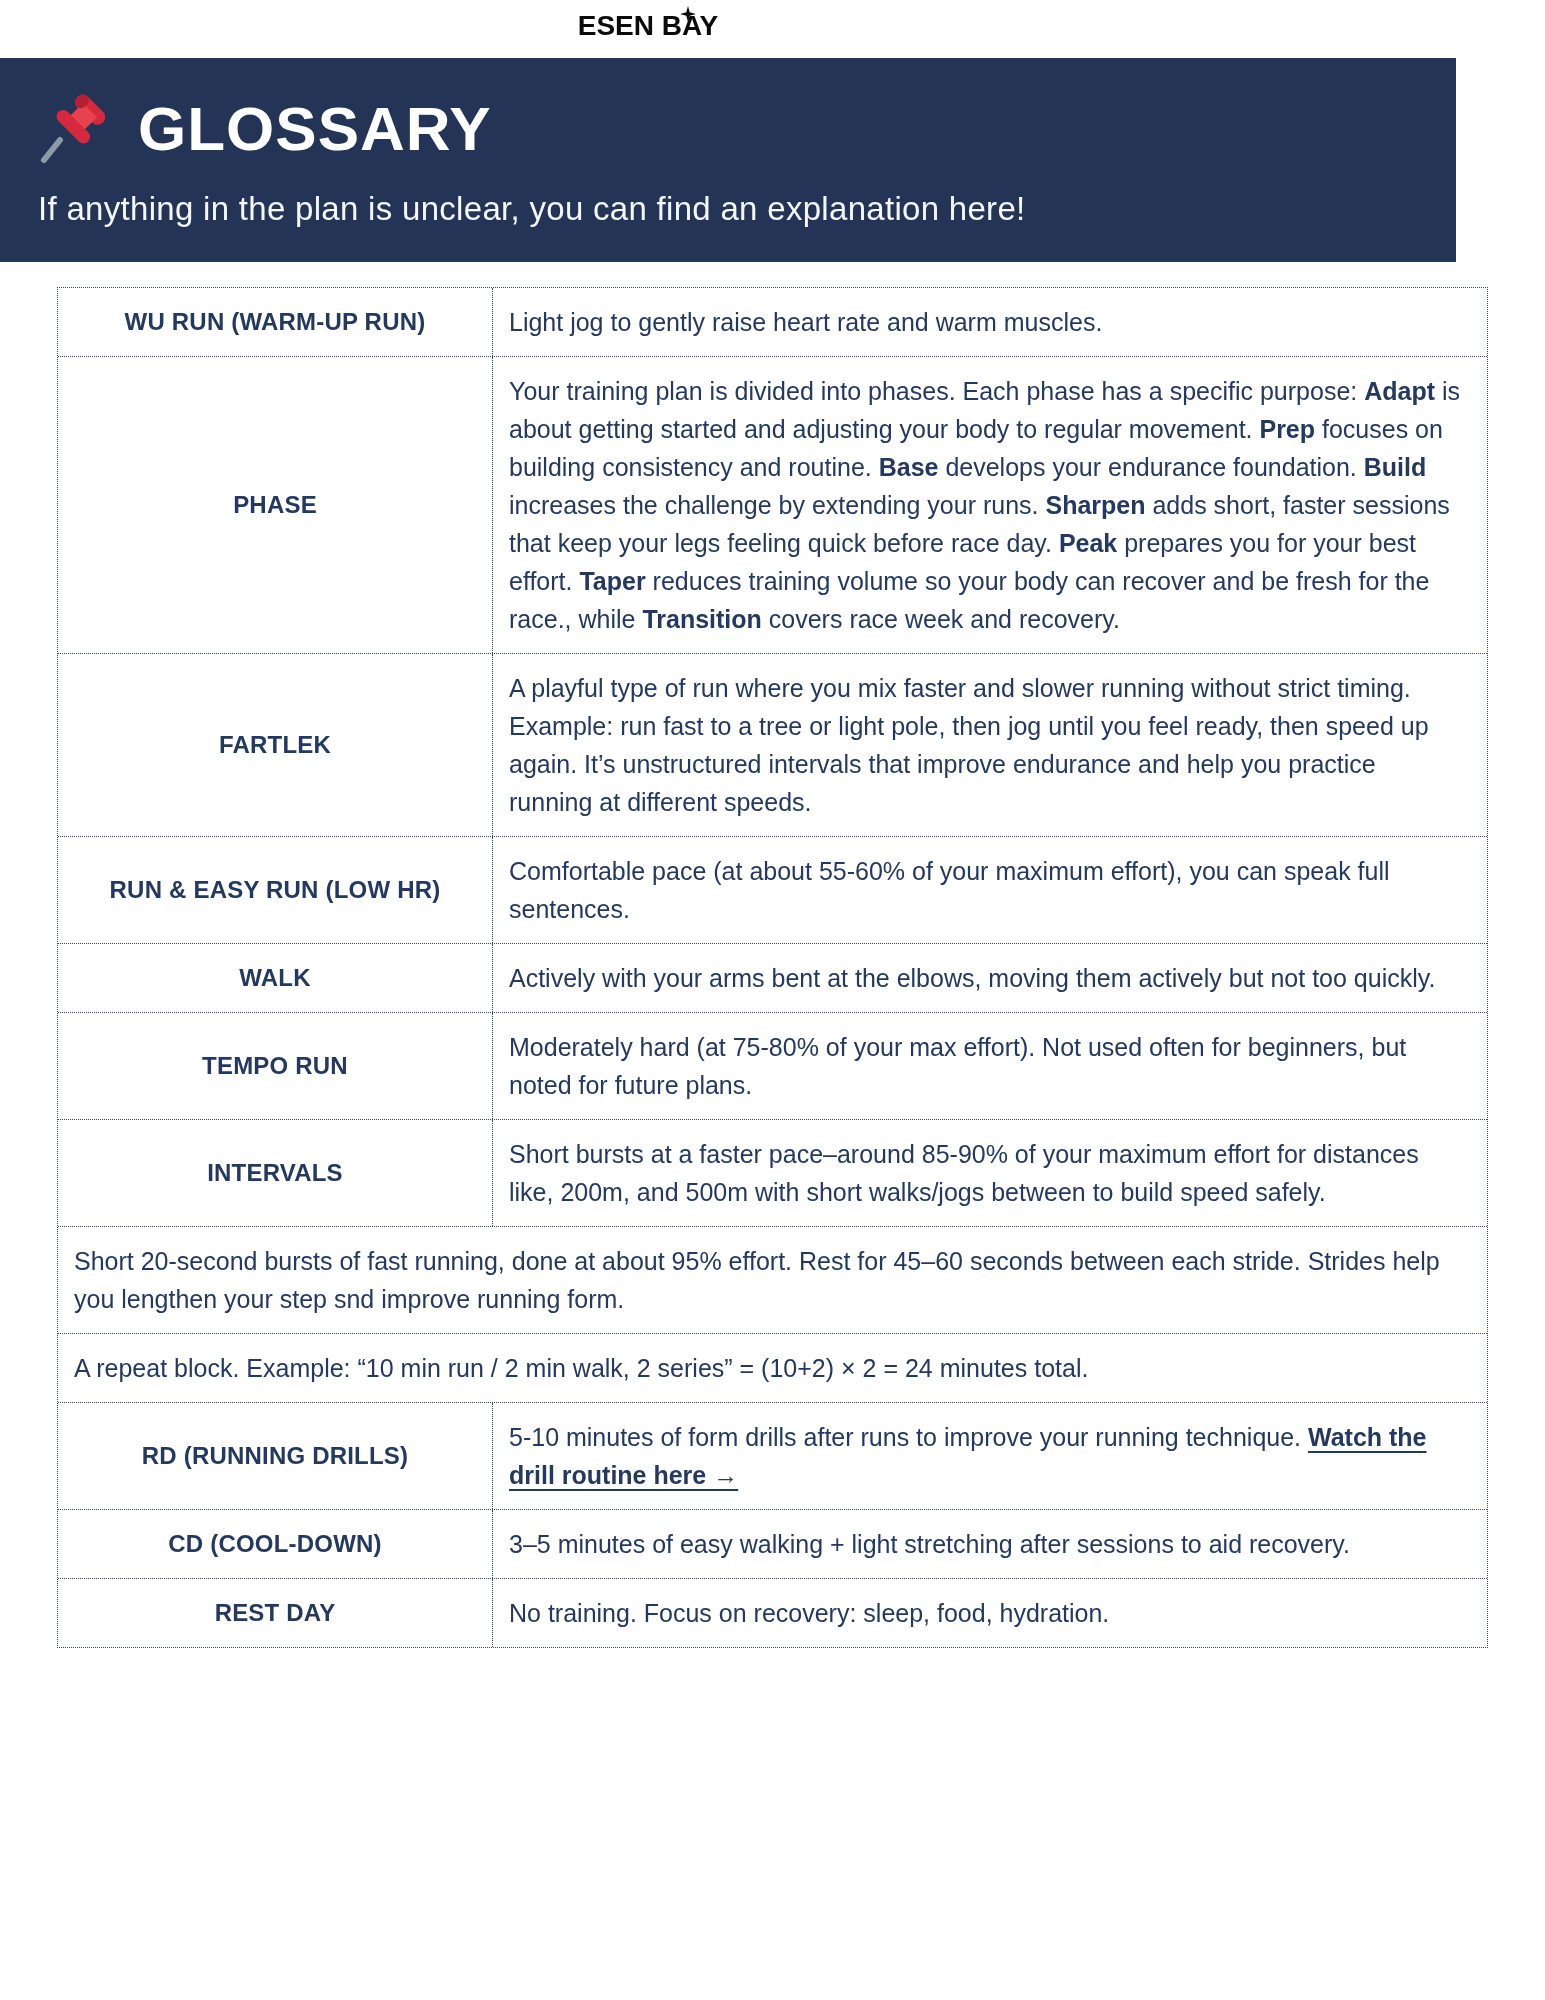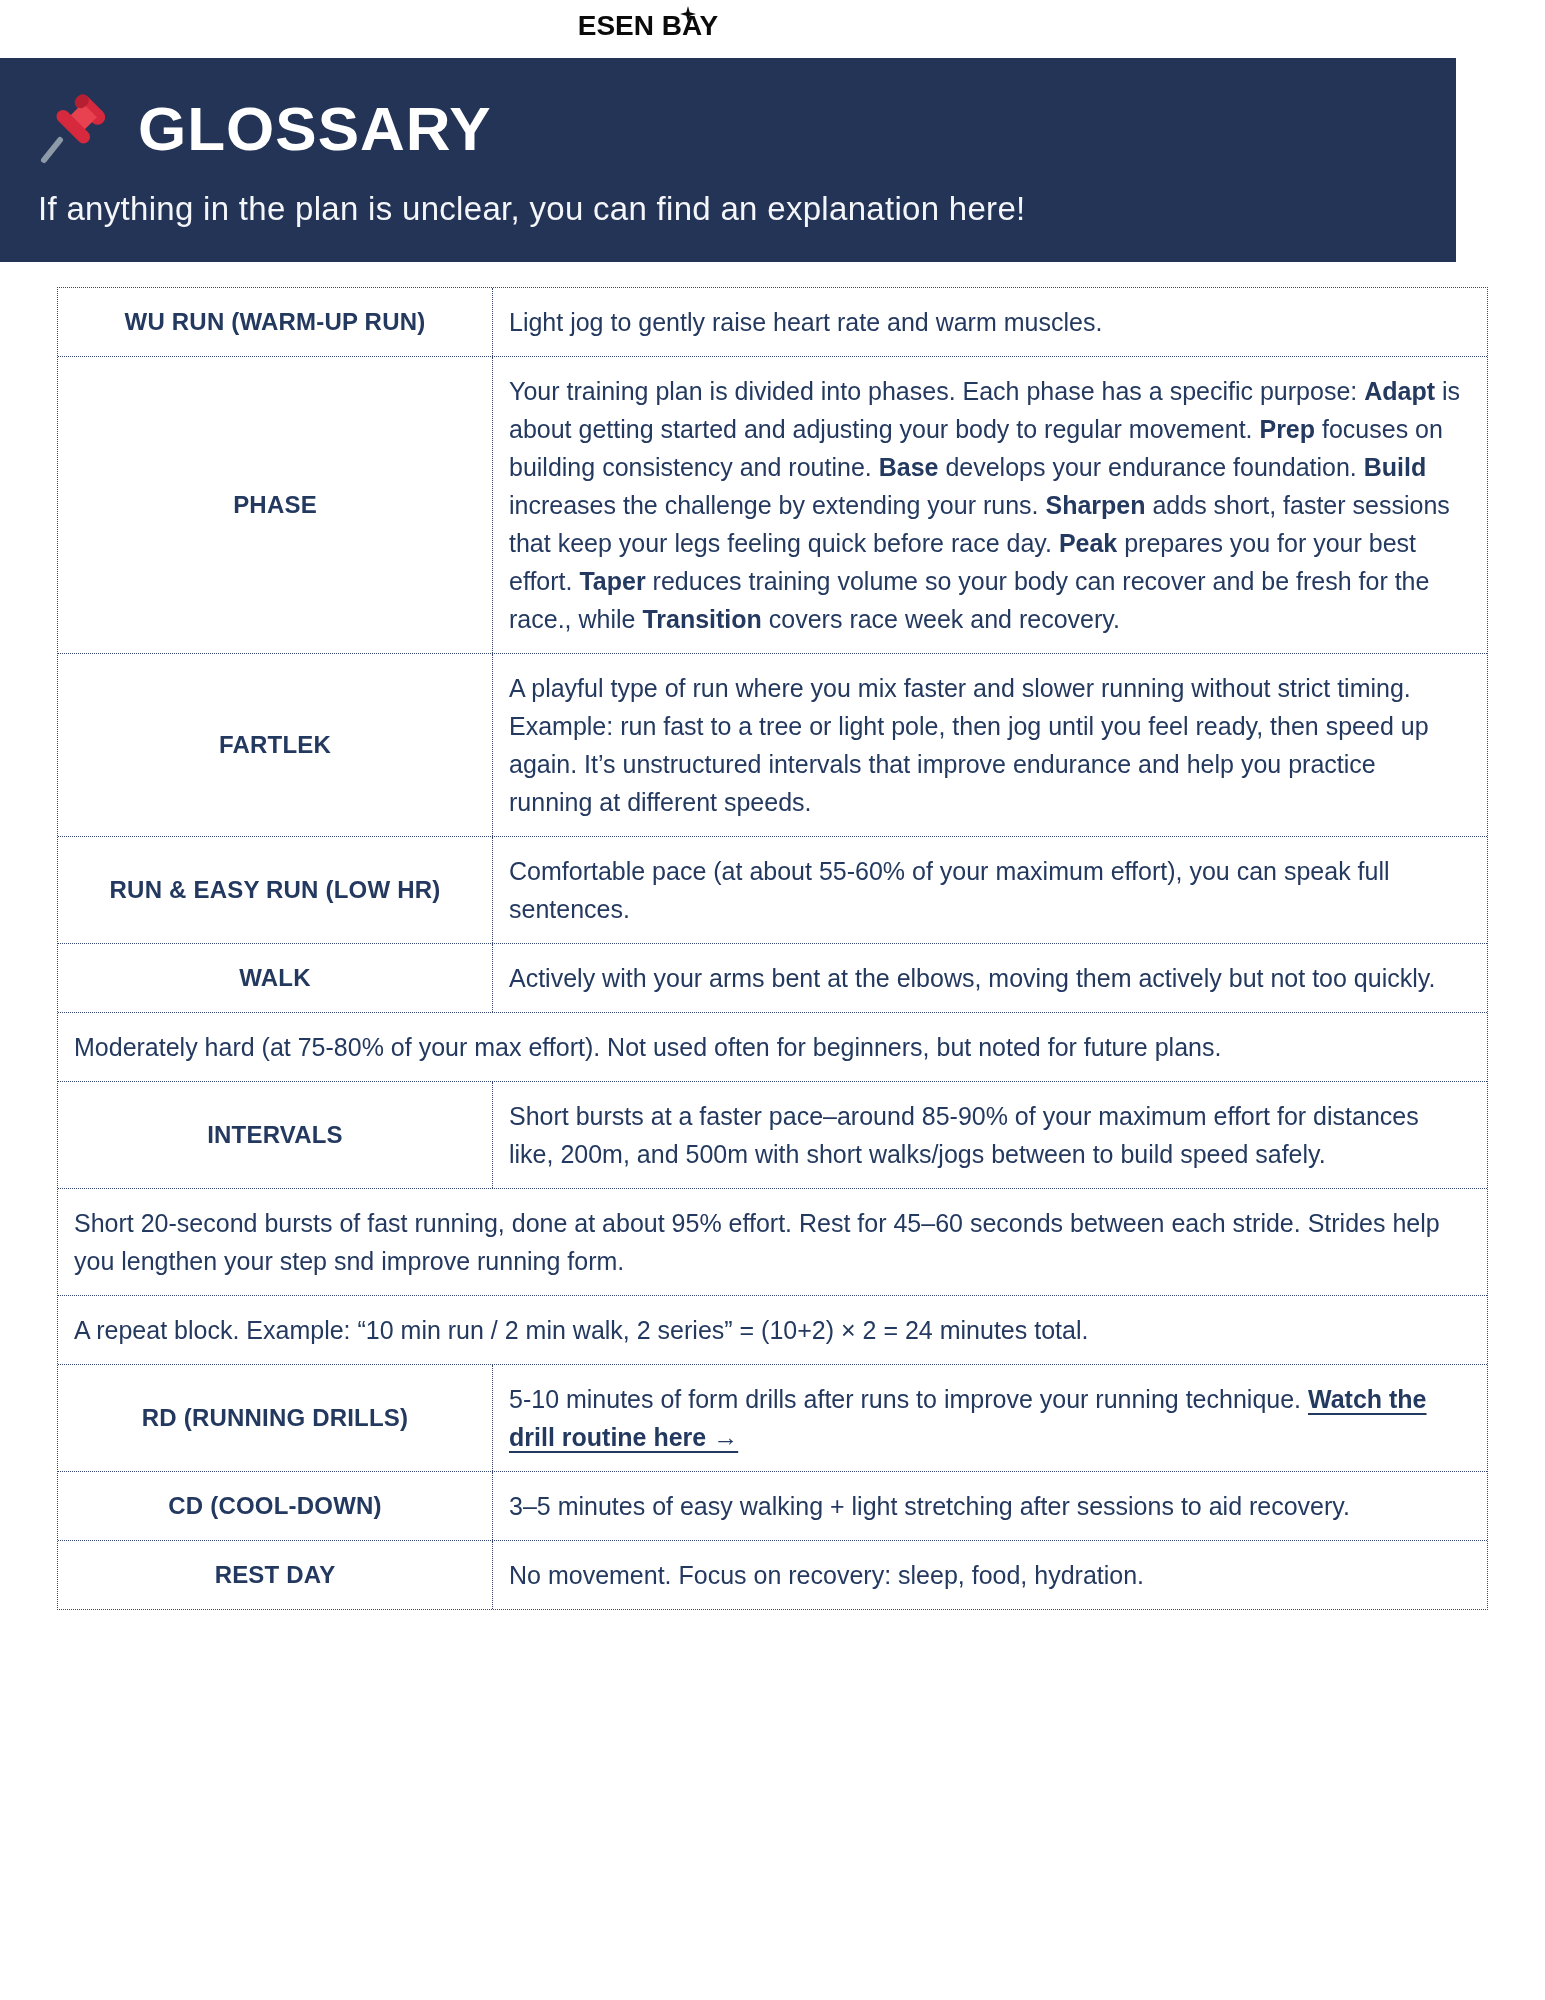--- a/index.html
+++ b/index.html
@@ -131,20 +131,21 @@
       </div>
       <div class="grow">
         <div class="term-cell">RUN &amp; EASY RUN (LOW HR)</div>
         <div class="def-cell"><span>Comfortable pace (at about 55-60% of your maximum effort), you can speak full sentences.</span></div>
       </div>
       <div class="grow">
         <div class="term-cell">WALK</div>
         <div class="def-cell"><span>Actively with your arms bent at the elbows, moving them actively but not too quickly.</span></div>
       </div>
       <div class="grow">
+        <div class="term-cell">TEMPO RUN</div>
         <div class="def-cell"><span>Moderately hard (at 75-80% of your max effort). Not used often for beginners, but noted for future plans.</span></div>
       </div>
       <div class="grow">
         <div class="term-cell">INTERVALS</div>
         <div class="def-cell"><span>Short bursts at a faster pace–around 85-90% of your maximum effort for distances like, 200m, and 500m with short walks/jogs between to build speed safely.</span></div>
       </div>
       <div class="grow">
         <div class="def-cell"><span>Short 20-second bursts of fast running, done at about 95% effort. Rest for 45–60 seconds between each stride. Strides help you lengthen your step snd improve running form.</span></div>
       </div>
       <div class="grow">
@@ -153,17 +154,17 @@
       <div class="grow">
         <div class="term-cell">RD (RUNNING DRILLS)</div>
         <div class="def-cell"><span>5-10 minutes of form drills after runs to improve your running technique. </span><a href="#" class="drill-link b">Watch the drill routine here →</a></div>
       </div>
       <div class="grow">
         <div class="term-cell">CD (COOL-DOWN)</div>
         <div class="def-cell"><span>3–5 minutes of easy walking + light stretching after sessions to aid recovery.</span></div>
       </div>
       <div class="grow">
         <div class="term-cell">REST DAY</div>
-        <div class="def-cell"><span>No movement. Focus on recovery: sleep, food, hydration.</span></div>
+        <div class="def-cell"><span>No training. Focus on recovery: sleep, food, hydration.</span></div>
       </div>
     </div>
 
 </div>
 
 </body></html>

